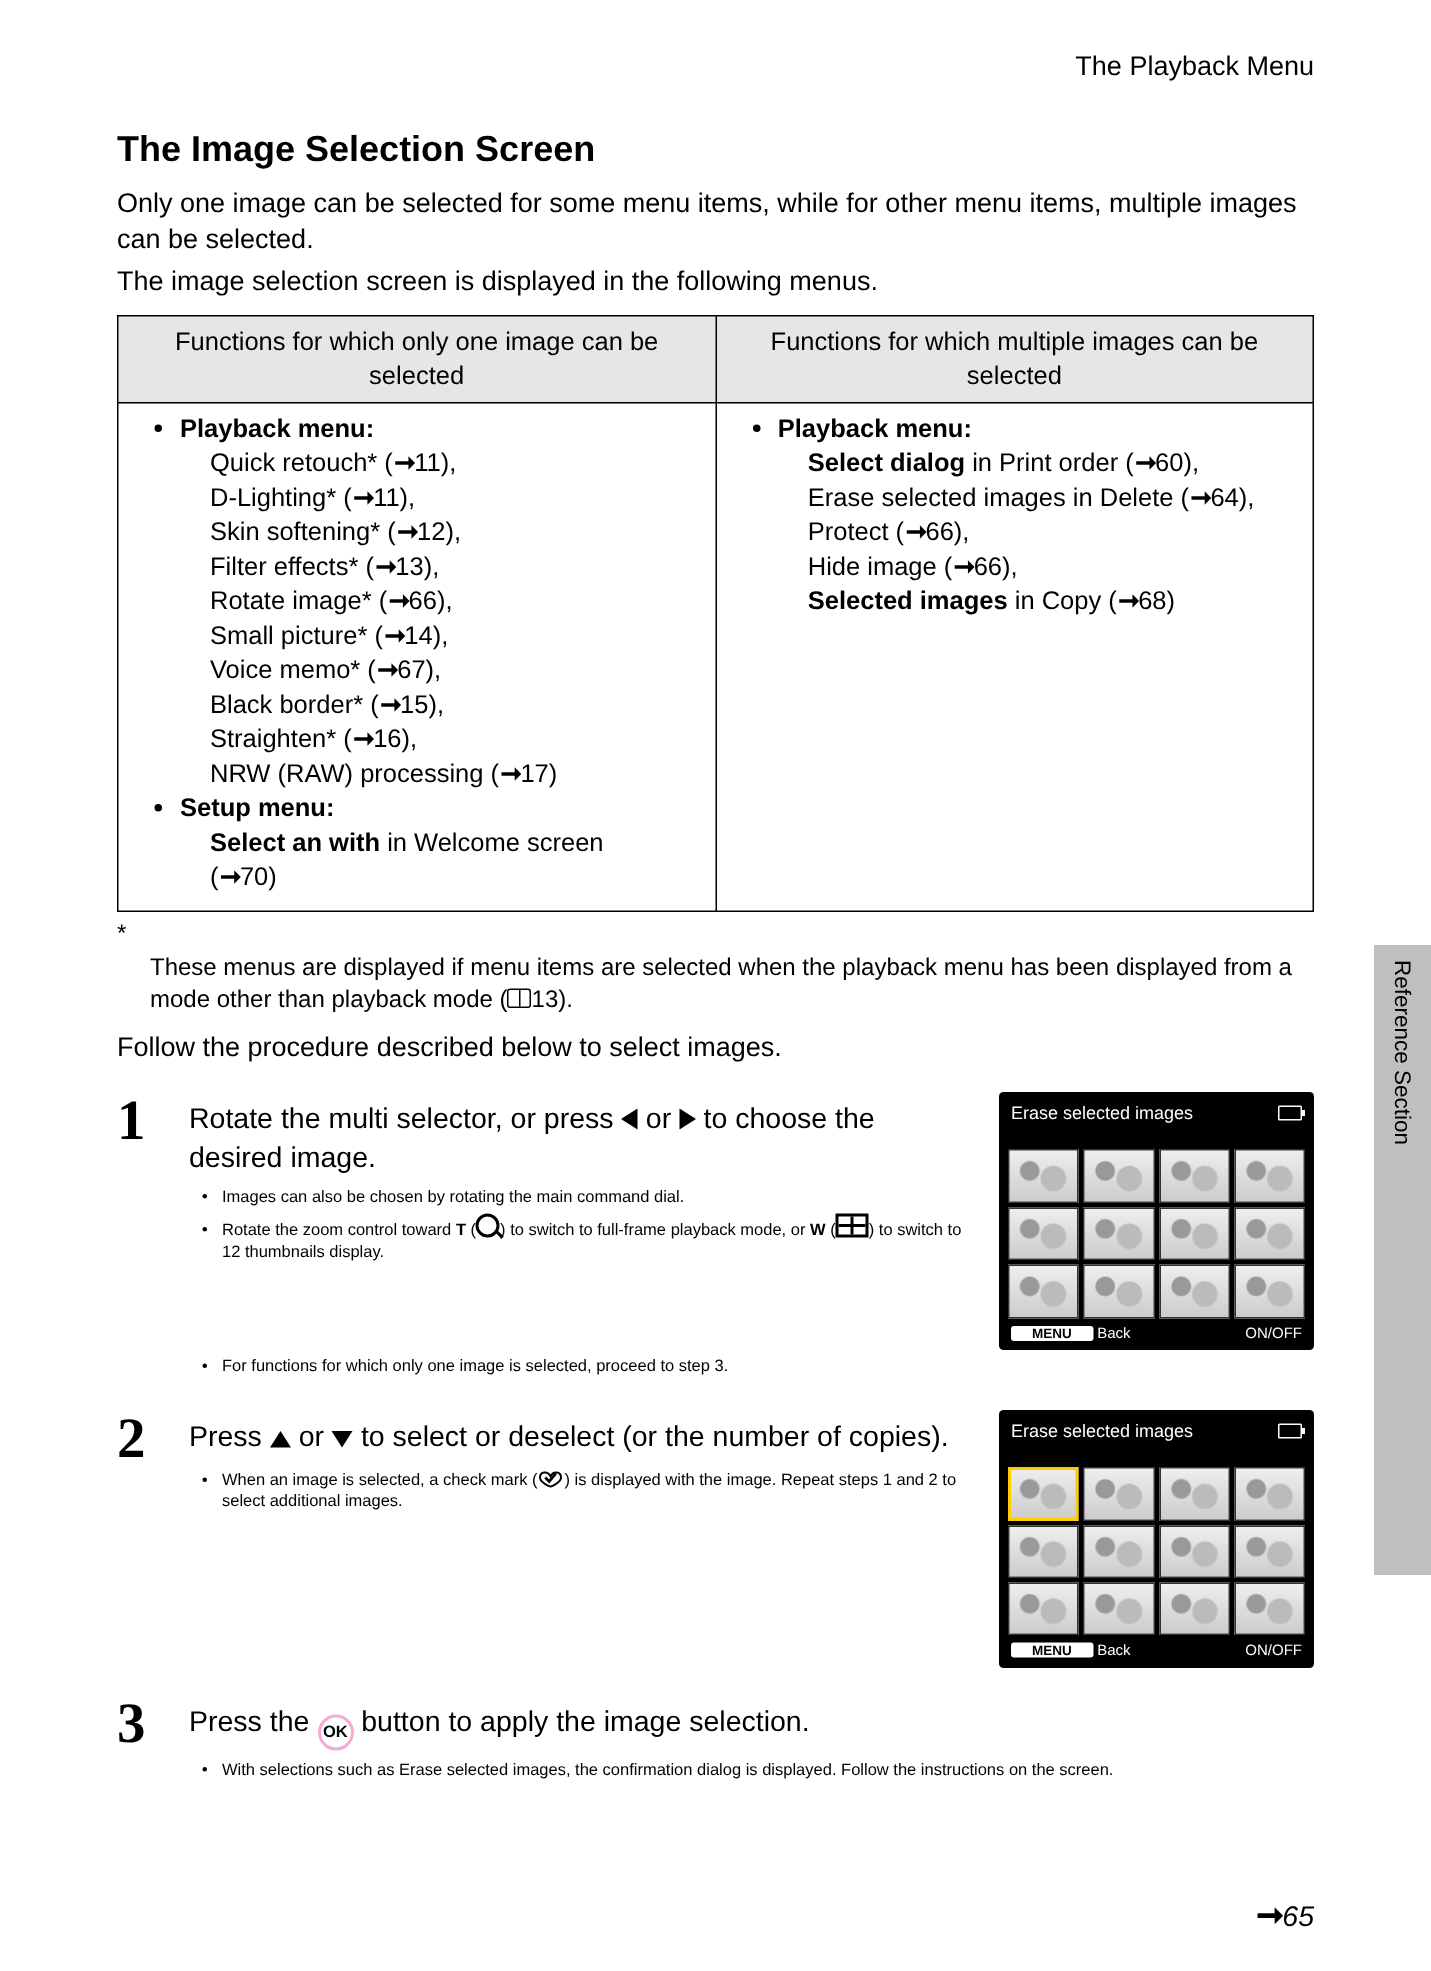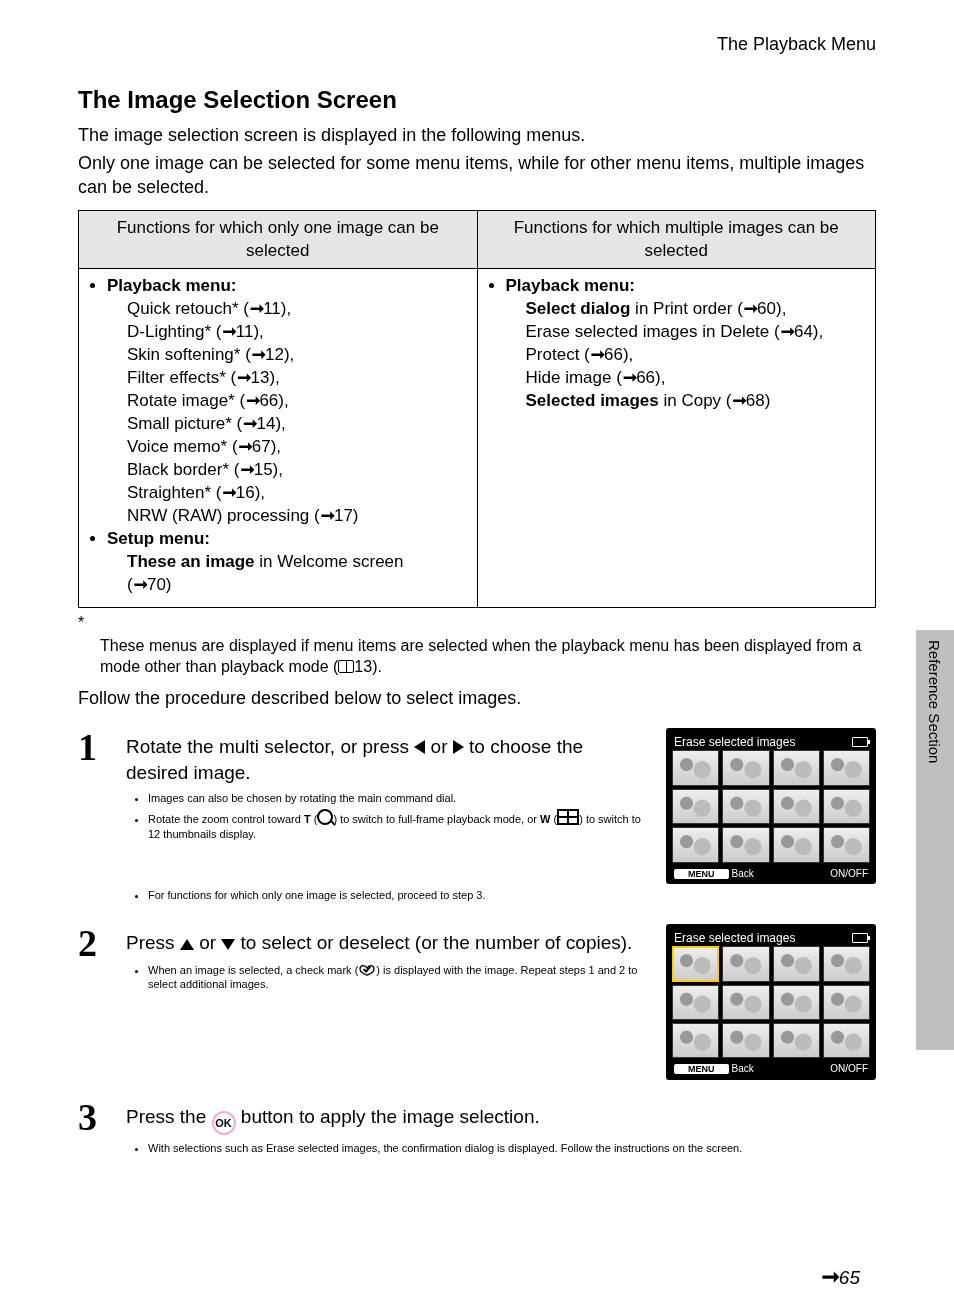--- a/index.html
+++ b/index.html
@@ -39,21 +39,21 @@
   table.fn-table th {
     background: #e6e6e6;
     border: 1px solid #000;
     font-weight: 400;
     font-size: 17px;
     padding: 6px 4px;
     vertical-align: top;
   }
   table.fn-table td {
     border: 1px solid #000;
-    padding: 6px 10px 10px 10px;
+    padding: 6px 10px 10px 23px;
     vertical-align: top;
     font-size: 17px;
     width:50%;
   }
   ul.cell-list, ul.step-sub {
     list-style: disc;
     margin: 0 0 0 18px;
     padding: 0;
   }
   ul.cell-list > li { margin: 0 0 0 0; }
@@ -130,21 +130,21 @@
     color:#fff;
     border-radius:3px;
     padding:6px 6px 4px 6px;
     box-sizing:border-box;
   }
   .lcd-title {
     display:flex;
     justify-content:space-between;
     align-items:center;
     font-size:12px;
-    padding:0 2px 0 2px;
+    padding:0 2px 16px 2px;
   }
   .battery {
     display:inline-block;
     width:14px; height:8px;
     border:1px solid #fff;
     border-radius:1px;
     position:relative;
   }
   .battery:after{
     content:""; position:absolute; right:-3px; top:2px;
@@ -229,39 +229,39 @@
   .side-label {
     position:absolute;
     right:10px; top:640px;
     writing-mode: vertical-rl;
     font-size:15px;
   }
 
   
   .page-num {
     position:absolute;
-    right:94px;
+    right:78px;
     bottom:22px;
     font-size:19px;
     font-style:italic;
     margin-left:26px;
   }
   .page-num .ref-icon{ font-style:normal; font-size:22px;}
 </style>
 </head>
 <body>
 
 <div class="page">
 
   <div class="header-right">The Playback Menu</div>
 
   <h1 class="section-title">The Image Selection Screen</h1>
 
+  <p class="intro">Only one image can be selected for some menu items, while for other menu items, multiple images can be selected.</p>
   <p class="intro">The image selection screen is displayed in the following menus.</p>
-  <p class="intro">Only one image can be selected for some menu items, while for other menu items, multiple images can be selected.</p>
 
   <table class="fn-table">
     <thead>
       <tr>
         <th>Functions for which only one image can be selected</th>
         <th>Functions for which multiple images can be selected</th>
       </tr>
     </thead>
     <tbody>
       <tr>
@@ -278,21 +278,21 @@
                   <span class="sub-line">Small picture* (<span class="ref-icon">➞</span>14),</span>
                   <span class="sub-line">Voice memo* (<span class="ref-icon">➞</span>67),</span>
                   <span class="sub-line">Black border* (<span class="ref-icon">➞</span>15),</span>
                   <span class="sub-line">Straighten* (<span class="ref-icon">➞</span>16),</span>
                   <span class="sub-line">NRW (RAW) processing (<span class="ref-icon">➞</span>17)</span>
                 </span>
             </li>
             <li>
               <span class="b">Setup menu:</span>
               <span class="sub">
-                <span class="b">These an image</span><span> in Welcome screen</span>
+                <span class="b">Select an with</span><span> in Welcome screen</span>
                 <span class="sub-line">(<span class="ref-icon">➞</span><span>70</span>)</span>
               </span>
             </li>
           </ul>
         </td>
         <td>
           <ul class="cell-list">
             <li>
               <span class="b">Playback menu:</span>
               <span class="sub" id="right-group">

